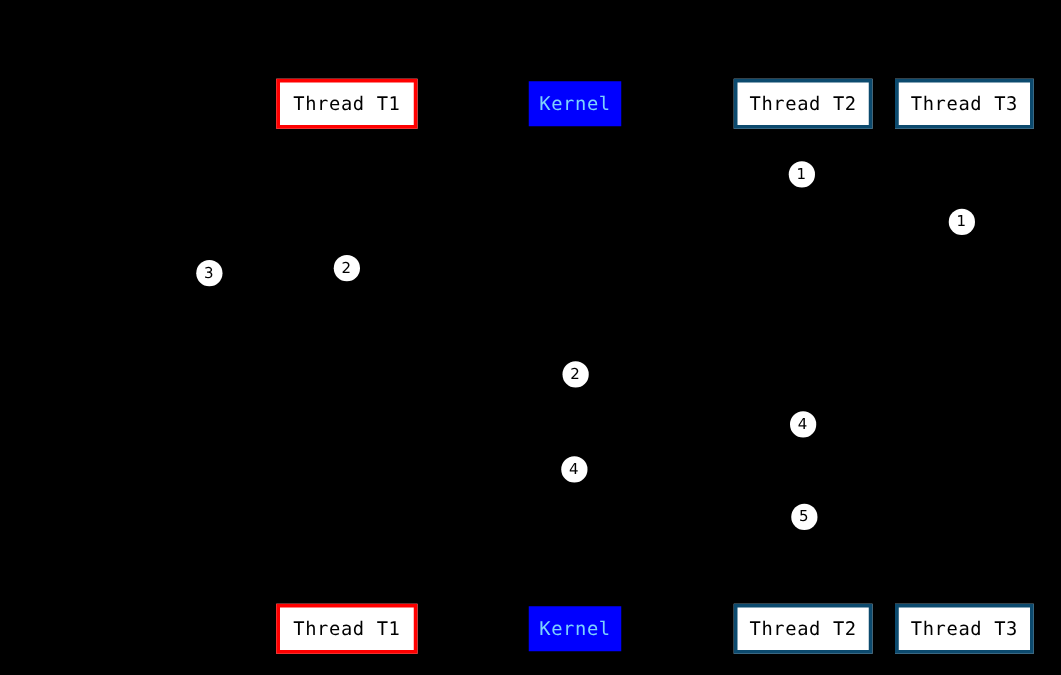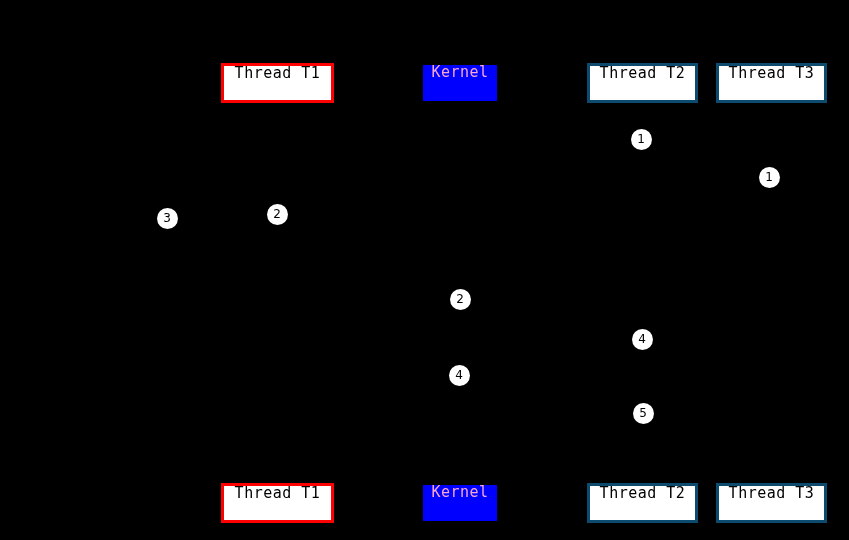--- a/index.html
+++ b/index.html
@@ -17,38 +17,39 @@
     height: 540px;
     background: #000000;
     overflow: hidden;
   }
 
   
   .node-box {
     position: absolute;
     box-sizing: border-box;
     display: flex;
+    align-items: center;
     justify-content: center;
     background: #ffffff;
     color: #000000;
     font-family: "DejaVu Sans Mono", "Liberation Mono", monospace;
     font-size: 15px;
     letter-spacing: 0.5px;
     white-space: nowrap;
     line-height: 1;
   }
   .node-box.red {
     border: 3px solid #ff0000;
   }
   .node-box.blue-outline {
     border: 3px solid #0c4a6e;
   }
   .node-box.blue-fill {
     background: #0000ff;
-    color: #f9a8d4;
+    color: #7dd3fc;
     border: 0 solid #0000ff;
   }
 
   
   .lifeline {
     position: absolute;
     width: 1px;
     background: #000000;
   }
   .msg-line {

